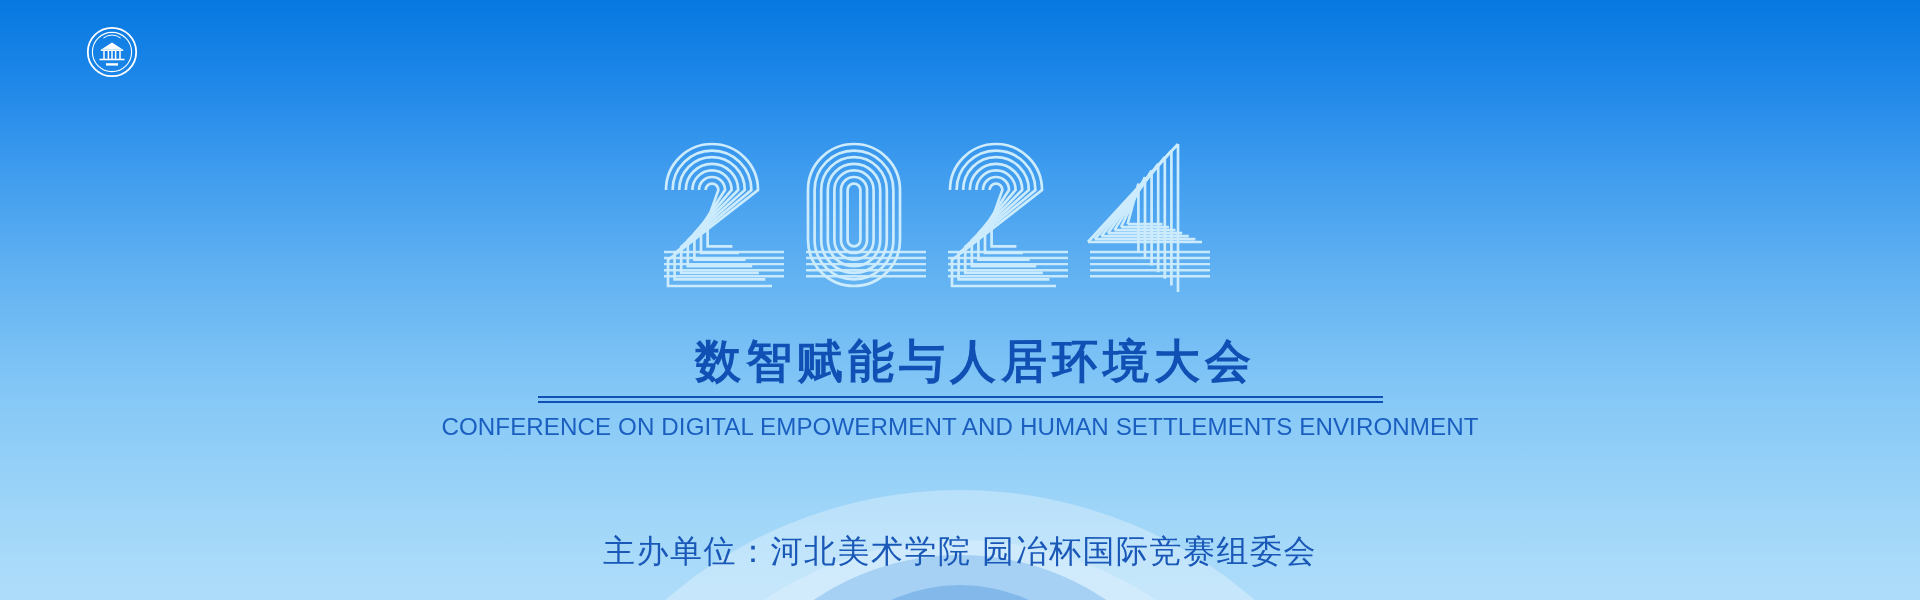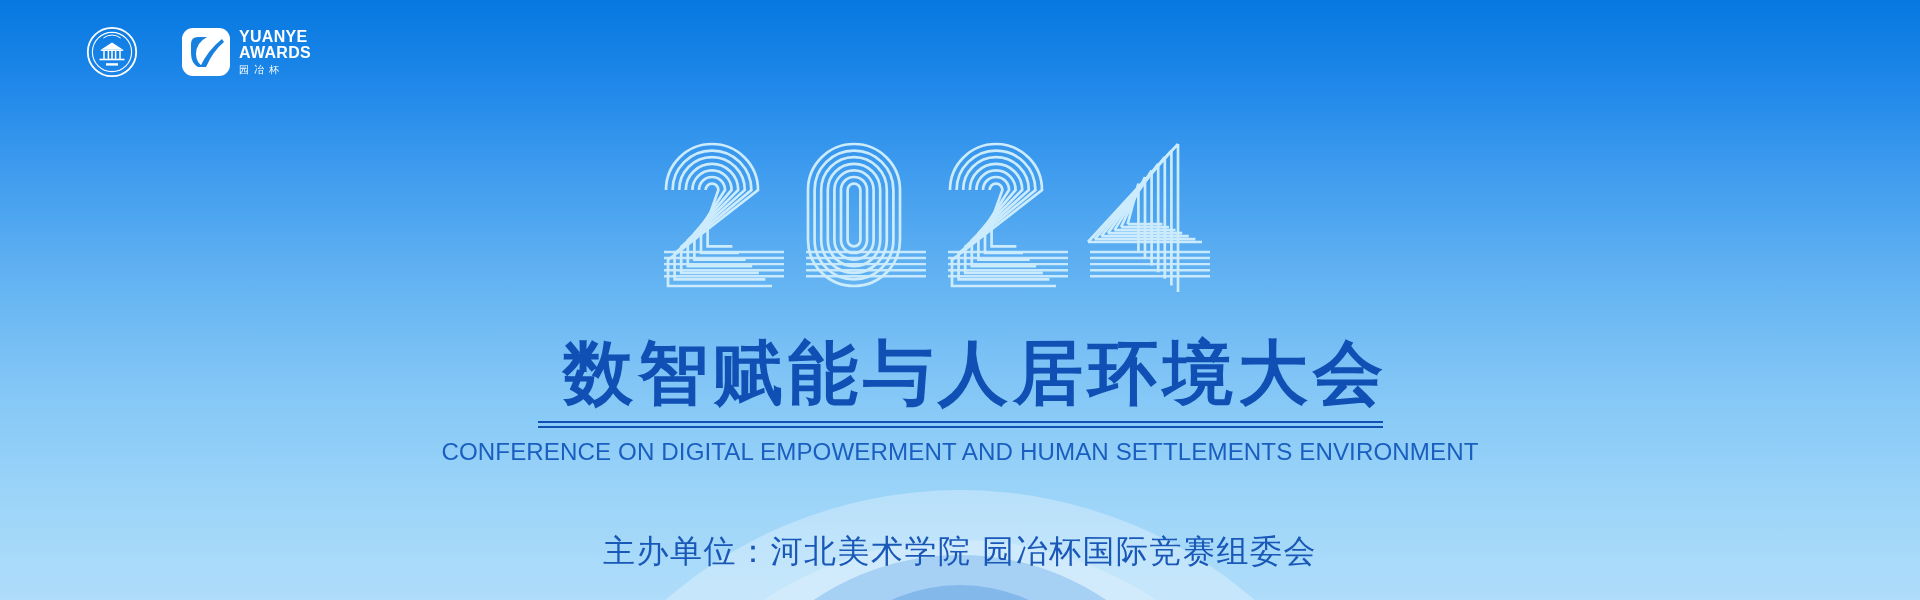--- a/index.html
+++ b/index.html
@@ -155,21 +155,21 @@
     position: absolute;
     left: 0;
     top: 338px;
     width: 1920px;
     text-align: center;
     z-index: 5;
   }
   .title-cn {
     font-family: Liberation Serif, serif;
     font-weight: bold;
-    font-size: 70px;
+    font-size: 46px;
     letter-spacing: 5px;
     color: #1050b4;
     line-height: 1.04;
     white-space: nowrap;
     padding-left: 31px;
   }
   .rules {
     width: 845px;
     margin: 10px auto 0;
   }
@@ -228,33 +228,20 @@
           <path d="M13.5 33.5 h25" stroke="#ffffff" stroke-width="1.6" fill="none"></path>
           <path d="M14.8 24.2 h22.4" stroke="#ffffff" stroke-width="1.5" fill="none"></path>
           <path d="M18 24.4 v8.6 M22.4 24.4 v8.6 M26 24.4 v8.6 M29.6 24.4 v8.6 M34 24.4 v8.6" stroke="#ffffff" stroke-width="1.5" fill="none"></path>
           <path d="M26 16.4 L36.8 23.4 H15.2 Z" fill="#ffffff"></path>
           <path d="M20 37.2 h12 v2.4 h-12 Z" fill="#ffffff"></path>
           <path d="M17.4 12.0 a14 14 0 0 1 17.2 0" stroke="#ffffff" stroke-width="1" fill="none"></path>
         </svg>
       </span>
     </div>
 
-    <div class="logo-yuanye">
-      <span class="yuanye-mark">
-        <svg viewBox="0 0 48 48" width="48" height="48" aria-hidden="true">
-          <path d="M9 16 q0-7 7-7 h9 q-11 6 -11 17 q0 9 8 13 h-6 q-7 -4 -7 -14 Z" fill="#1880df"></path>
-          <path d="M40 11 q-14 11 -22 28 l6 0 q7 -16 18 -25 Z" fill="#1880df"></path>
-        </svg>
-      </span>
-      <span class="yuanye-words">
-        <span class="yuanye-en1">YUANYE</span>
-        <span class="yuanye-en2">AWARDS</span>
-        <span class="yuanye-cn">园冶杯</span>
-      </span>
-    </div>
   </div>
 
   <div class="year-wrap">
     <svg id="year-svg" width="640" height="160" viewBox="0 0 640 160" aria-hidden="true">
         <path d="M 26 54
               A 46 46 0 1 1 118 54
               L 28 124
               L 28 150
               L 132 150" fill="none" stroke="#ccecfd" stroke-width="2.7" stroke-linecap="butt"></path>
         <path d="M 32.6 54.00000000000001

